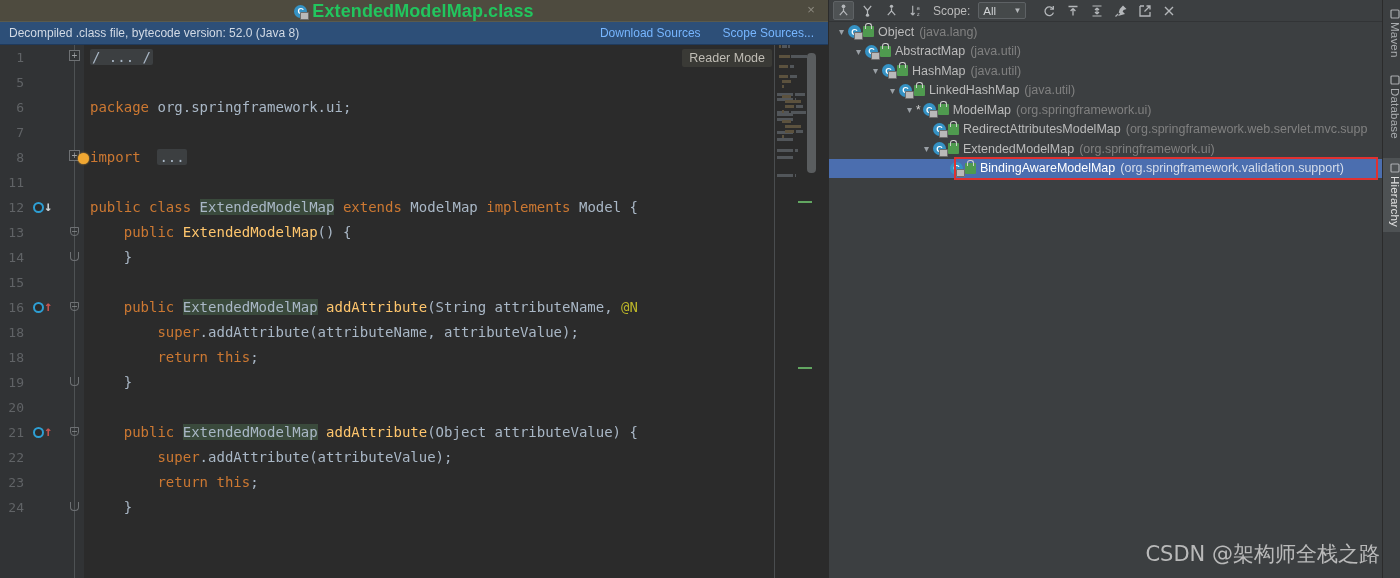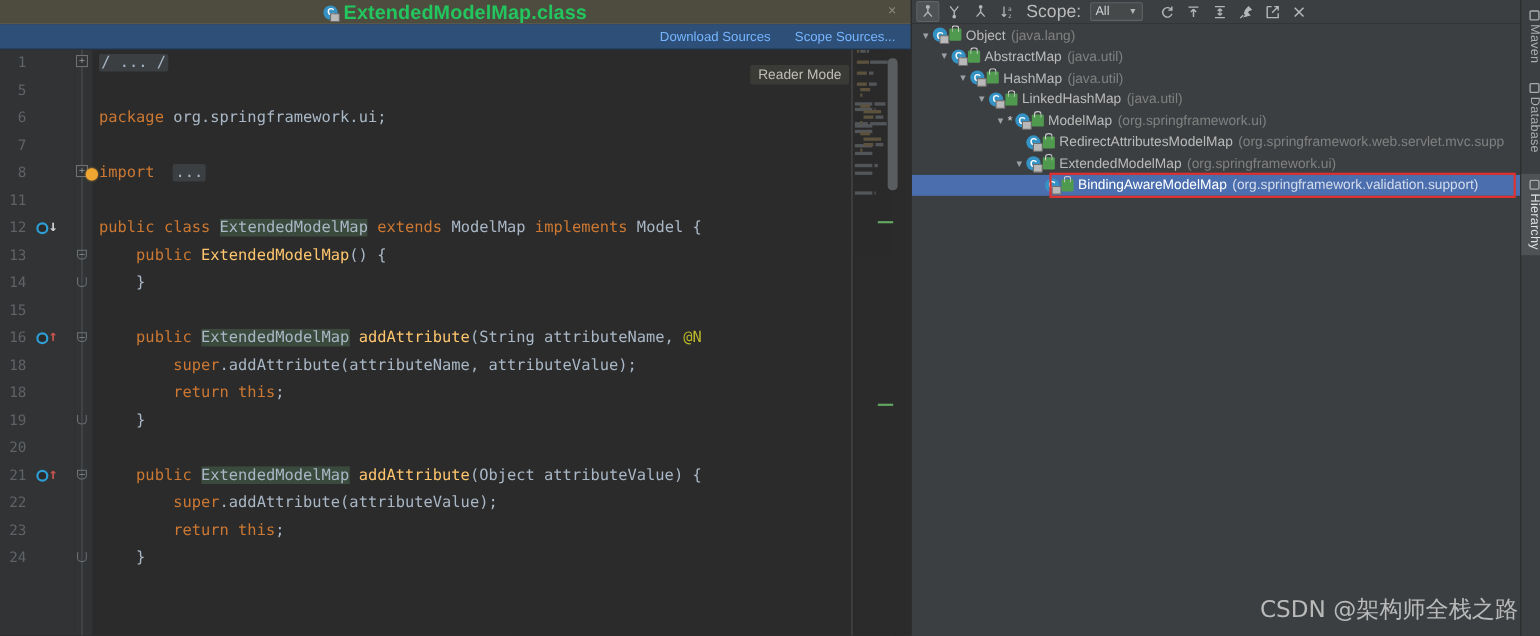--- a/index.html
+++ b/index.html
@@ -120,21 +120,21 @@
   .hl { background: #3a4a3c; }
   .fold-ph {
     background: #3c3f41; color: #a9b7c6; padding: 0 2px; border-radius: 2px;
   }
   .bulb {
     position: absolute; left: 78px; width: 11px; height: 11px;
     border-radius: 50%; background: #f0a732; box-shadow: 0 0 2px #f0a732;
   }
 
   .reader-mode {
-    position: absolute; right: 56px; top: 14px;
+    position: absolute; right: 56px; top: 4px;
     font-size: 12.5px; color: #c0bdb5; background: #3a3a36;
     padding: 2px 7px; border-radius: 2px; cursor: pointer;
   }
 
   .minimap {
     position: absolute; right: 18px; top: 0; width: 33px; height: 100%;
     background: #2b2b2b; overflow: hidden; opacity: .62;
   }
   .mm-row { height: 3px; margin-bottom: 2px; }
   .mm-seg { display: inline-block; height: 3px; vertical-align: top; }
@@ -162,21 +162,21 @@
   .hier-toolbar {
     height: 22px; width: 100%; background: #3c3f41;
     display: flex; align-items: center; gap: 3px; padding-left: 4px;
     border-bottom: 1px solid #323436;
   }
   .tb-btn {
     width: 21px; height: 19px; display: flex; align-items: center;
     justify-content: center; color: #b4b7ba; cursor: pointer; border-radius: 2px;
   }
   .tb-btn.active { background: #4e5254; border: 1px solid #5e6265; }
-  .tb-label { font-size: 16px; color: #bbbbbb; margin: 0 5px 0 4px; }
+  .tb-label { font-size: 12px; color: #bbbbbb; margin: 0 5px 0 4px; }
   .scope-select {
     height: 17px; min-width: 48px; background: #45494a; border: 1px solid #5e6265;
     border-radius: 2px; display: flex; align-items: center; justify-content: space-between;
     padding: 0 4px; color: #cfd2d4; font-size: 11.5px; cursor: pointer;
   }
   .caret { font-size: 8px; color: #b4b7ba; margin-left: 6px; }
   .tb-sep { width: 6px; }
 
   .hier-tree {
     position: absolute; top: 22px; left: 0; right: 0; bottom: 0;
@@ -241,20 +241,21 @@
 
     <div class="tab-bar">
       <div class="tab-center">
         <span class="class-icon">C</span>
         <span class="tab-title">ExtendedModelMap.class</span>
       </div>
       <div class="tab-close">×</div>
     </div>
 
     <div class="notif-bar">
+      <span class="notif-text">Decompiled .class file, bytecode version: 52.0 (Java 8)</span>
       <span class="notif-links">
         <span class="notif-link">Download Sources</span>
         <span class="notif-link">Scope Sources...</span>
       </span>
     </div>
 
     <div class="code-area">
       <div class="gutter" id="gutter">
           <div class="gutter-line">1</div>
           <div class="gutter-line">5</div>

